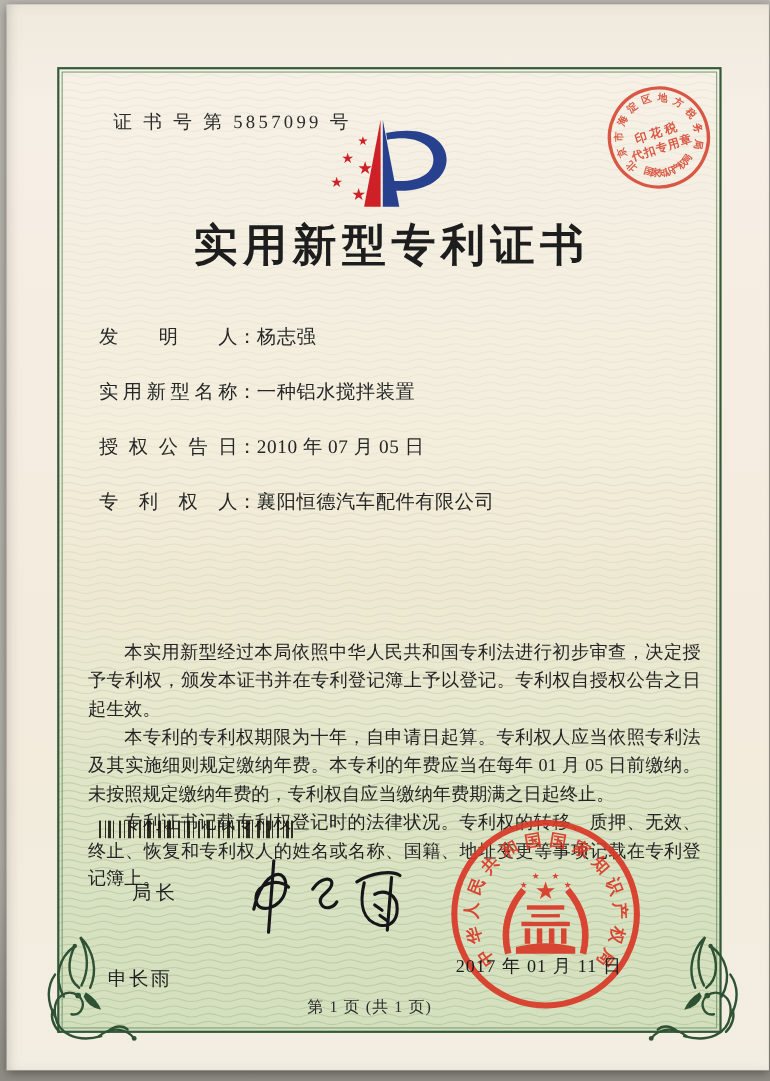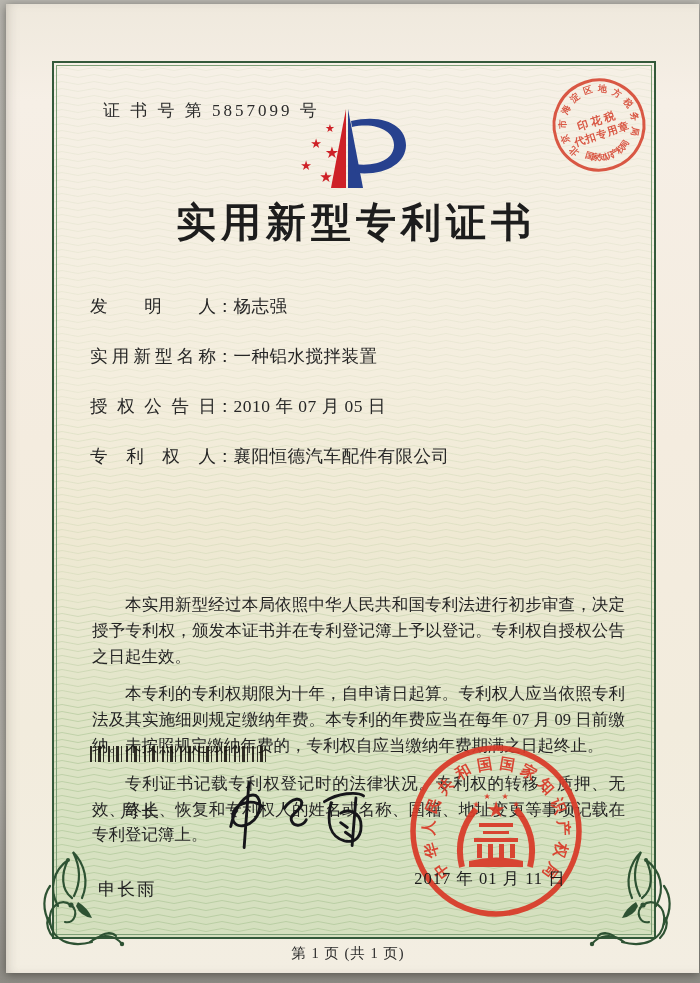--- a/index.html
+++ b/index.html
@@ -42,39 +42,39 @@
   .flabel{
     display:inline-block;width:126px;text-align:justify;text-align-last:justify;
     -moz-text-align-last:justify;vertical-align:bottom;
   }
   .fcolon{display:inline-block;}
   .fvalue{letter-spacing:.5px;}
   .paras{
     position:absolute;left:74px;top:576px;width:557px;font-size:16.5px;line-height:25.8px;
     color:#242424;text-align:justify;
   }
-  .paras p{margin:12px;text-indent:2em;}
+  .paras p{margin:0;text-indent:2em;}
   .barcode{
     position:absolute;left:84px;top:742px;width:178px;height:16px;
     background:
       repeating-linear-gradient(90deg,#17130e 0 2px,transparent 2px 5px,#17130e 5px 6px,transparent 6px 8px,#17130e 8px 11px,transparent 11px 13px,#17130e 13px 14px,transparent 14px 18px);
     opacity:.88;
   }
   .sig-title{position:absolute;left:114px;top:795px;font-size:17.5px;color:#222;letter-spacing:4px;}
   .sig-name{position:absolute;left:92px;top:873px;font-size:17.5px;color:#222;letter-spacing:2px;}
   .sig-svg{position:absolute;left:198px;top:772px;}
   .seal-svg{position:absolute;left:400px;top:737px;opacity:.93;}
   .seal-date{
     position:absolute;left:402px;top:864px;width:164px;text-align:center;
     font-size:16.5px;color:#1c1c1c;letter-spacing:1px;
   }
   .stamp-svg{position:absolute;left:538px;top:66px;opacity:.9;}
   .footer{
-    position:absolute;left:12px;top:902px;width:660px;text-align:center;
-    font-size:14.5px;color:#2b2b2b;letter-spacing:1px;margin-top:38px;
+    position:absolute;left:0;top:902px;width:660px;text-align:center;
+    font-size:14.5px;color:#2b2b2b;letter-spacing:1px;
   }
   .orn{position:absolute;width:104px;height:106px;}
   .orn-left{left:22px;top:840px;}
   .orn-right{left:576px;top:840px;transform:scaleX(-1);}
 </style>
 </head>
 <body>
 
 <div class="stage">
   <div class="paper">
@@ -237,21 +237,21 @@
       <div class="field-row">
         <span class="flabel">授权公告日</span><span class="fcolon">：</span><span class="fvalue">2010 年 07 月 05 日</span>
       </div>
       <div class="field-row">
         <span class="flabel">专利权人</span><span class="fcolon">：</span><span class="fvalue">襄阳恒德汽车配件有限公司</span>
       </div>
     </div>
 
     <div class="paras">
       <p>本实用新型经过本局依照中华人民共和国专利法进行初步审查，决定授予专利权，颁发本证书并在专利登记簿上予以登记。专利权自授权公告之日起生效。</p>
-      <p>本专利的专利权期限为十年，自申请日起算。专利权人应当依照专利法及其实施细则规定缴纳年费。本专利的年费应当在每年 07 月 09 日前缴纳。未按照规定缴纳年费的，专利权自应当缴纳年费期满之日起终止。</p>
+      <p>本专利的专利权期限为十年，自申请日起算。专利权人应当依照专利法及其实施细则规定缴纳年费。本专利的年费应当在每年 01 月 05 日前缴纳。未按照规定缴纳年费的，专利权自应当缴纳年费期满之日起终止。</p>
       <p>专利证书记载专利权登记时的法律状况。专利权的转移、质押、无效、终止、恢复和专利权人的姓名或名称、国籍、地址变更等事项记载在专利登记簿上。</p>
     </div>
 
     <div class="barcode"></div>
 
     <div class="sig-title">局长</div>
     <div class="sig-name">申长雨</div>
 
     <svg class="sig-svg" width="172" height="80" viewBox="0 0 180 82">
       <g fill="none" stroke="#16161a" stroke-width="3" stroke-linecap="round">

